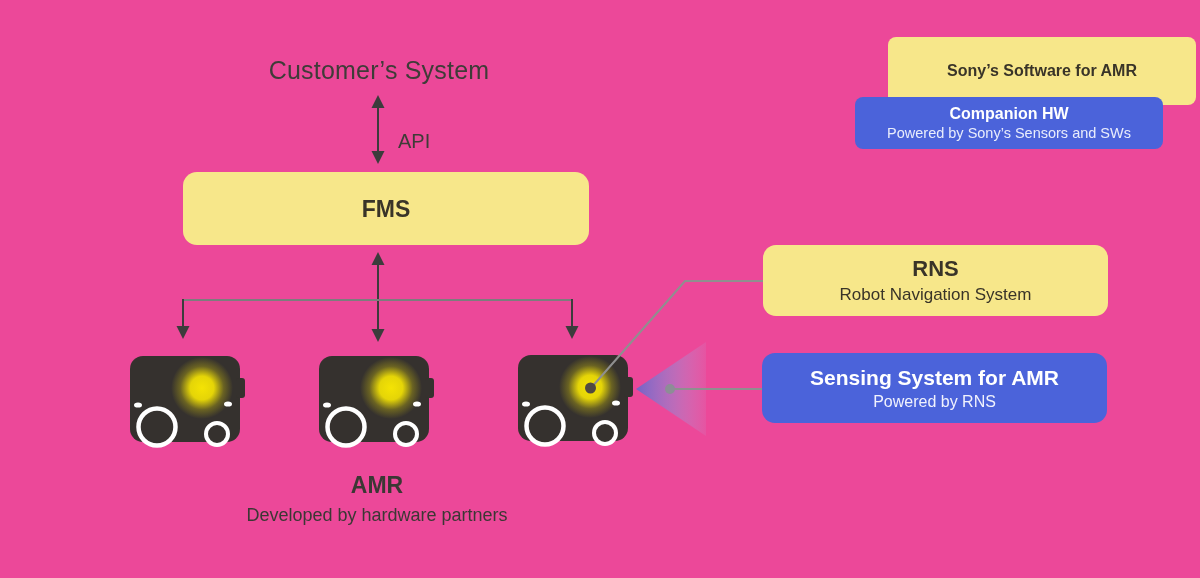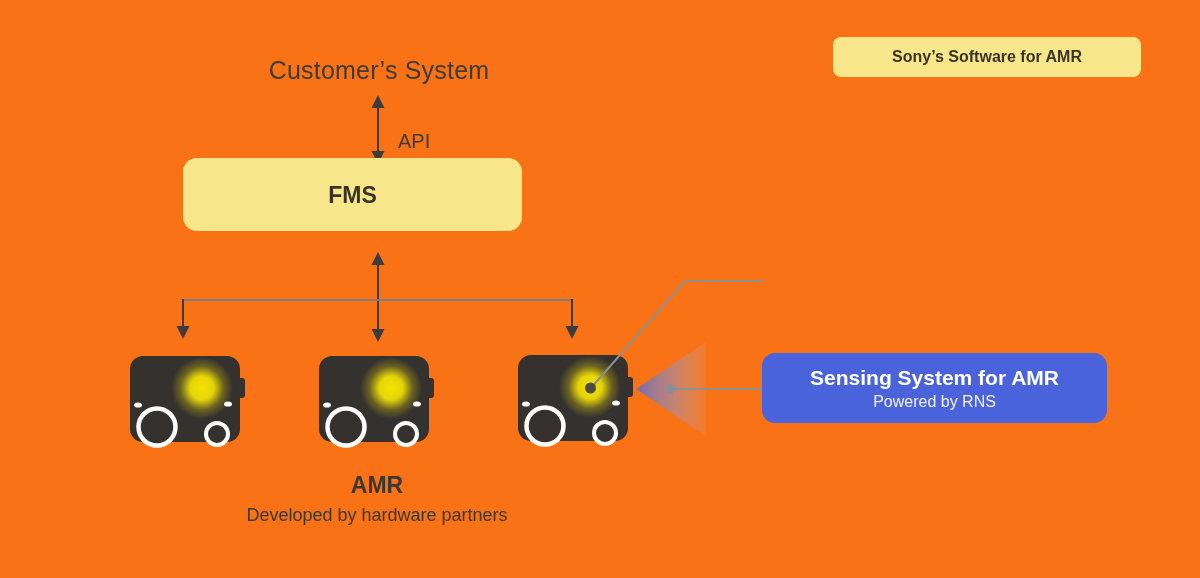--- a/index.html
+++ b/index.html
@@ -4,21 +4,21 @@
 <style>
   html,body{margin:0;padding:0;}
   body{
     font-family:"Liberation Sans", sans-serif;
     background:#cfcfcf;
   }
   .canvas{
     position:relative;
     width:1200px;
     height:578px;
-    background:#f97316;
+    background:#ec4899;
     overflow:hidden;
   }
   .abs{position:absolute;}
   .svg-layer{position:absolute;left:0;top:0;width:1200px;height:578px;}
 
   .label-stack{display:flex;flex-direction:column;align-items:center;justify-content:center;text-align:center;}
 
   .customer-title{
     left:229px;top:56px;width:300px;
     font-size:25px;color:#3F3C38;text-align:center;
@@ -31,25 +31,25 @@
 
   .box{
     box-sizing:border-box;
     display:flex;flex-direction:column;align-items:center;justify-content:center;
     text-align:center;
   }
   .box .title{font-weight:bold;}
   .yellow{background:#F7E78A;color:#393428;}
   .blue{background:#4B63DA;color:#ffffff;}
 
-  .fms-box{left:183px;top:158px;width:339px;height:73px;border-radius:14px;}
+  .fms-box{left:183px;top:172px;width:406px;height:73px;border-radius:14px;}
   .fms-box .title{font-size:23px;line-height:30px;}
   .fms-box .subtitle{font-size:18px;line-height:24px;}
 
-  .legend-sw{left:833px;top:37px;width:308px;height:40px;border-radius:8px;}
+  .legend-sw{left:888px;top:37px;width:308px;height:68px;border-radius:8px;}
   .legend-sw .title{font-size:16px;}
   .legend-hw{left:855px;top:97px;width:308px;height:52px;border-radius:8px;}
   .legend-hw .title{font-size:16px;line-height:20px;}
   .legend-hw .subtitle{font-size:14.5px;line-height:18px;color:#E9EDFC;}
 
   .rns-box{left:763px;top:245px;width:345px;height:71px;border-radius:13px;}
   .rns-box .title{font-size:22px;line-height:28px;}
   .rns-box .subtitle{font-size:17px;line-height:23px;}
 
   .sensing-box{left:762px;top:353px;width:345px;height:70px;border-radius:13px;}
@@ -131,21 +131,29 @@
   <div class="abs api-label">API</div>
 
   <div class="abs box yellow fms-box">
     <div class="title">FMS</div>
   </div>
 
   <div class="abs box yellow legend-sw">
     <div class="title">Sony’s Software for AMR</div>
   </div>
 
+  <div class="abs box blue legend-hw">
+    <div class="title">Companion HW</div>
+    <div class="subtitle">Powered by Sony’s Sensors and SWs</div>
+  </div>
 
+  <div class="abs box yellow rns-box">
+    <div class="title">RNS</div>
+    <div class="subtitle">Robot Navigation System</div>
+  </div>
 
   <div class="abs box blue sensing-box">
     <div class="title">Sensing System for AMR</div>
     <div class="subtitle">Powered by RNS</div>
   </div>
 
   <div class="abs label-stack amr-caption">
     <div class="title">AMR</div>
     <div class="subtitle">Developed by hardware partners</div>
   </div>

